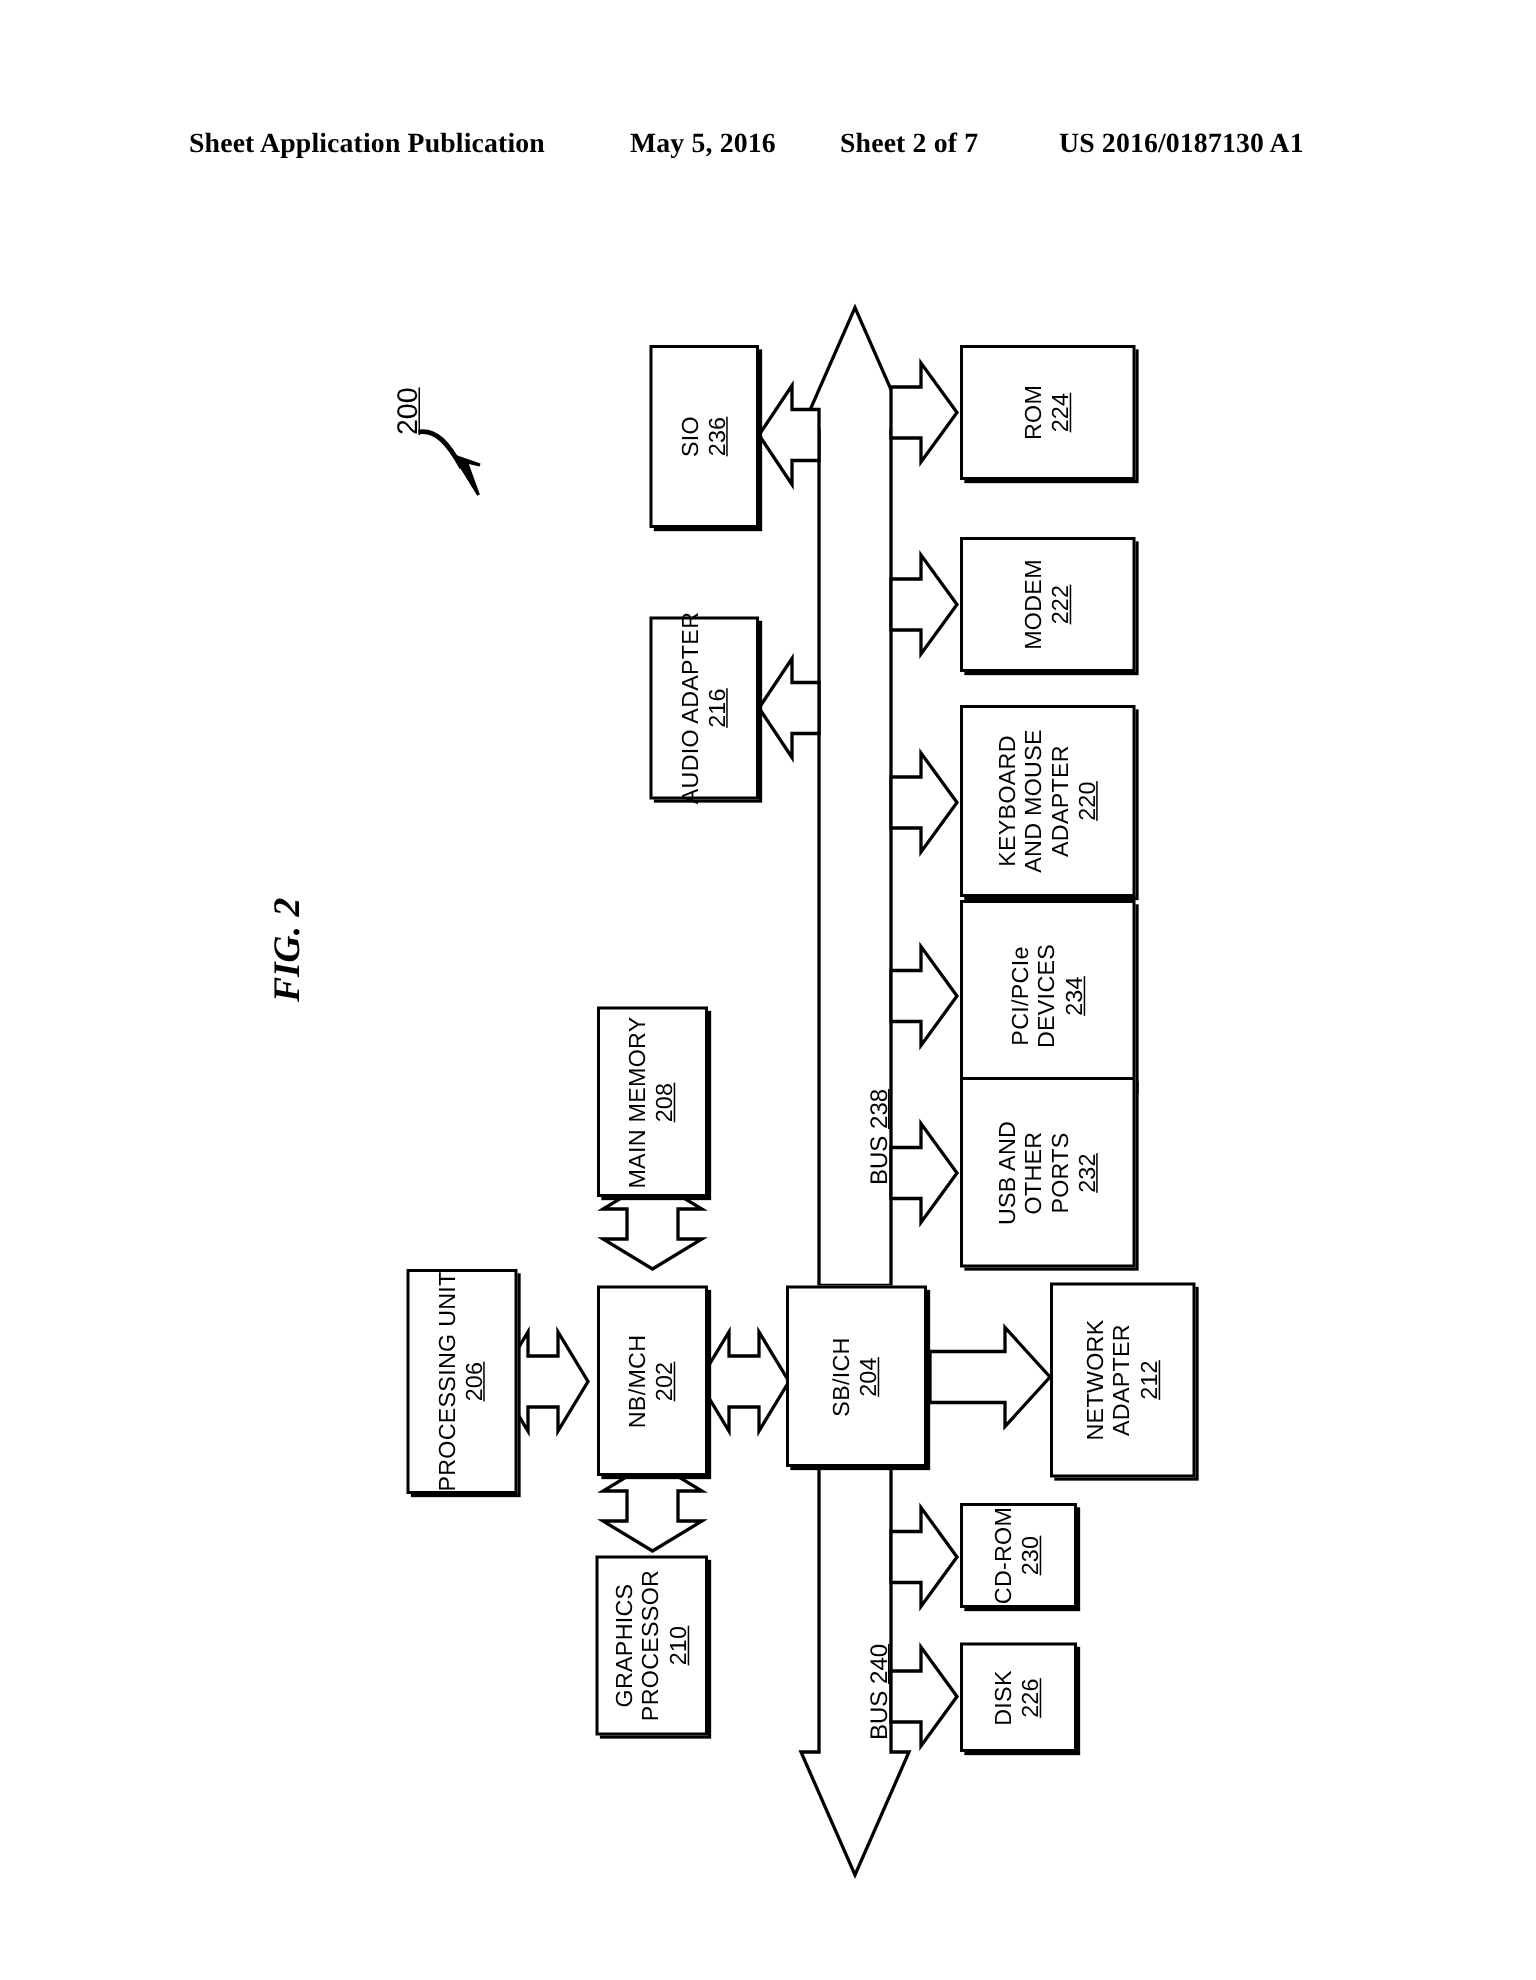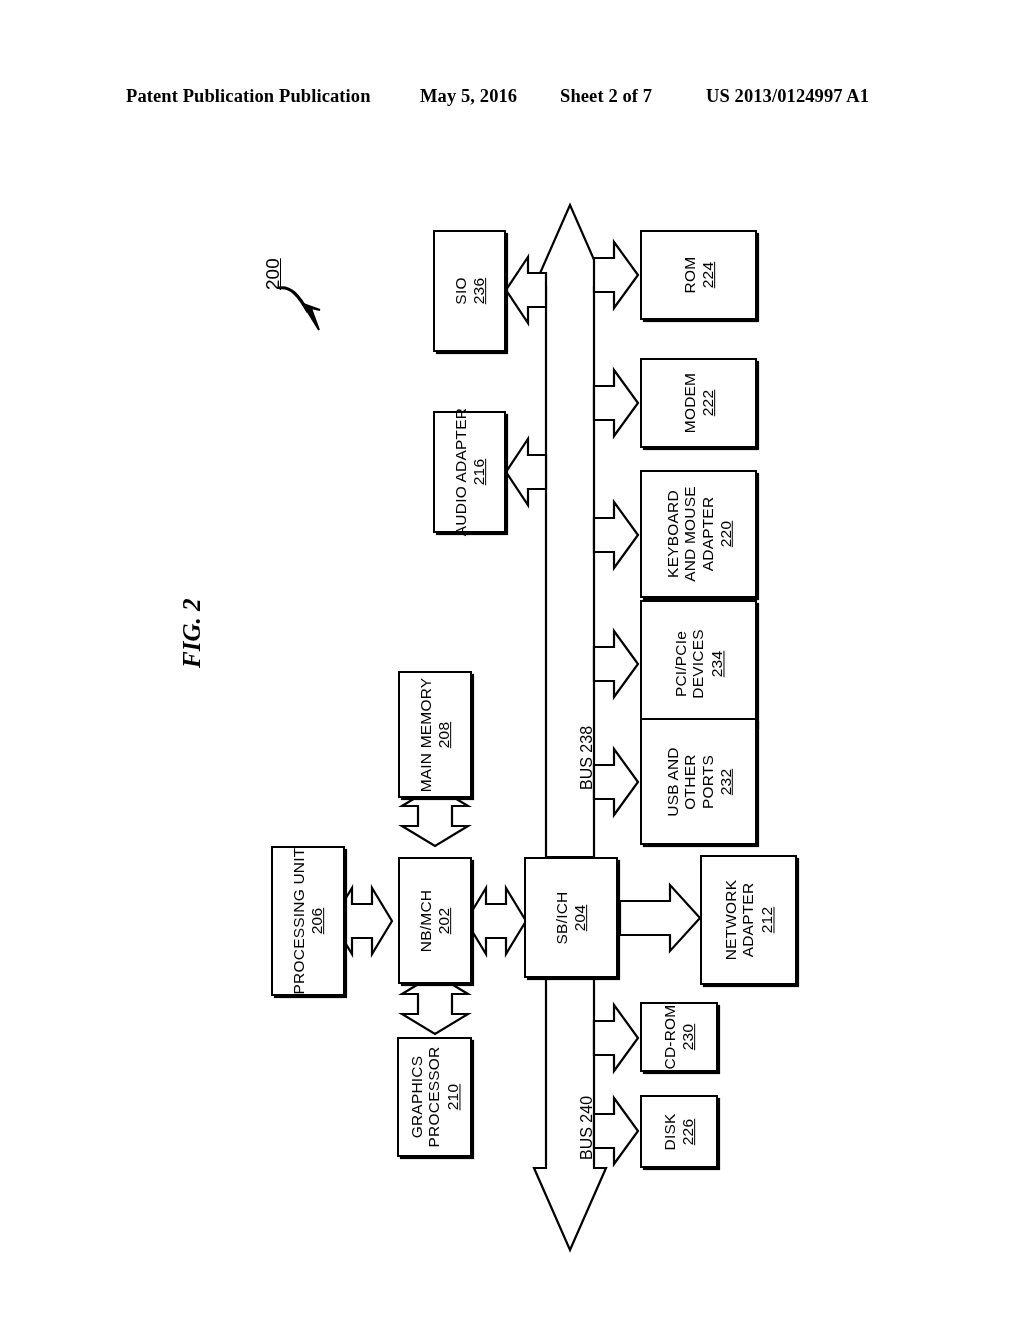--- a/index.html
+++ b/index.html
@@ -117,24 +117,24 @@
     stroke: #000000;
     stroke-width: 2.2;
     stroke-linejoin: miter;
     stroke-miterlimit: 10;
   }
 </style>
 </head>
 <body>
 
 <div id="page-header">
-  <span class="hdr-pub">Patent Publication Publication</span>
+  <span class="hdr-pub">Sheet Application Publication</span>
   <span class="hdr-date">May 5, 2016</span>
   <span class="hdr-sheet">Sheet 2 of 7</span>
-  <span class="hdr-num">US 2013/0124997 A1</span>
+  <span class="hdr-num">US 2016/0187130 A1</span>
 </div>
 
 <div id="fig-label">FIG. 2</div>
 
 <div id="ref-200">200</div>
 <svg id="ref-arrow" viewBox="0 0 60 60">
   <path d="M4,6 C16,4 24,14 33,30" fill="none" stroke="#000" stroke-width="3.2"></path>
   <polygon points="28,22 44,48 36,26 45,28" fill="#000" stroke="#000" stroke-width="2"></polygon>
 </svg>
 

